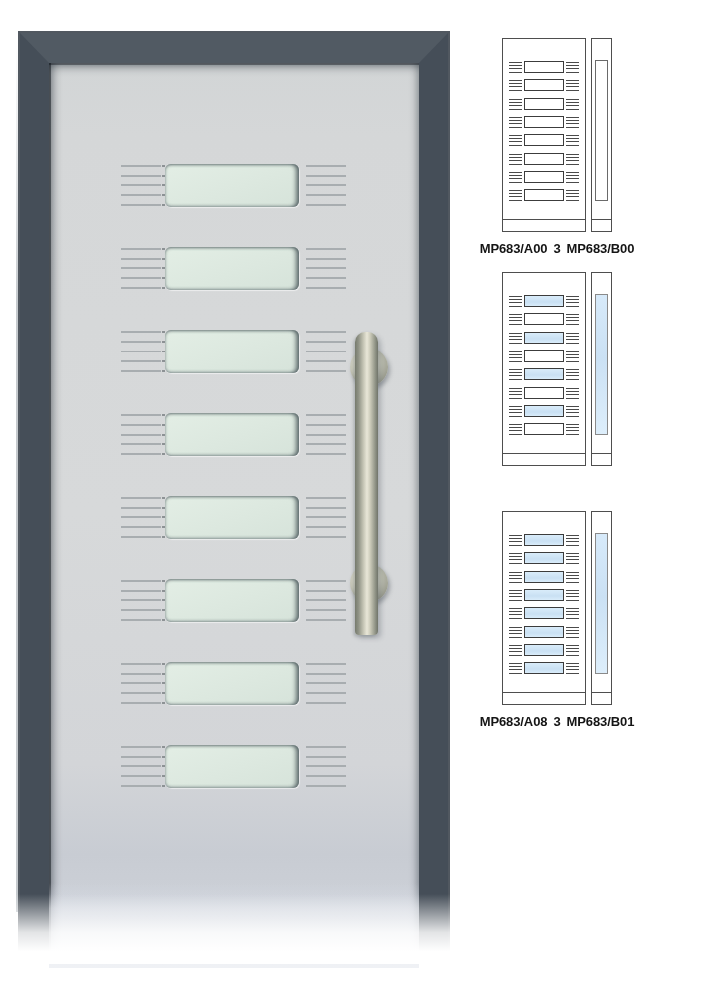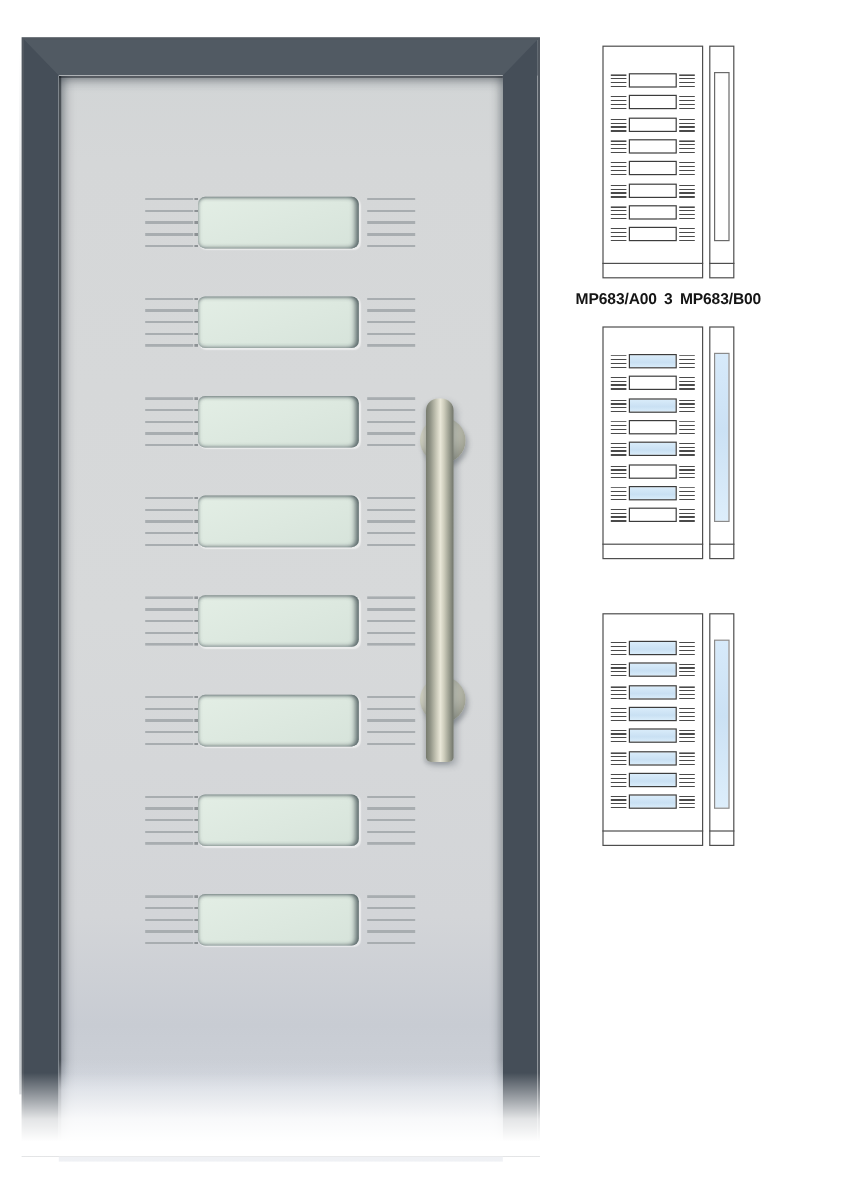--- a/index.html
+++ b/index.html
@@ -264,16 +264,17 @@
             <div class="thatch"></div>
             <div class="tglass glazed"></div>
             <div class="thatch"></div>
           </div>
           <div class="trail"></div>
         </div>
         <div class="tside">
           <div class="sglass glazed"></div>
           <div class="trail"></div>
         </div>
+        <div class="vlabel"><span>MP683/A08</span><span class="sep">3</span><span>MP683/B01</span></div>
       </div>
     </div>
 
 </div>
 
 </body></html>

